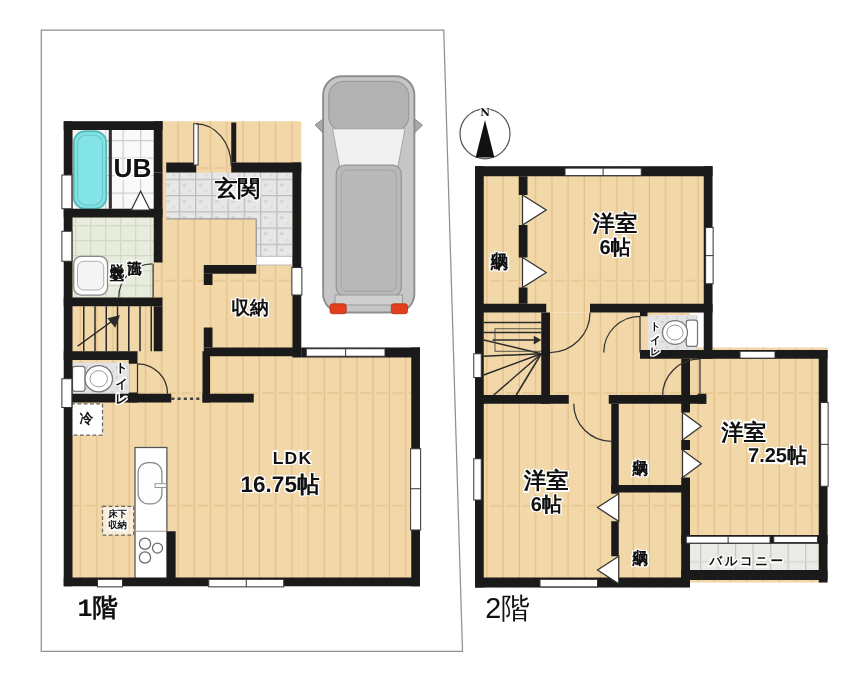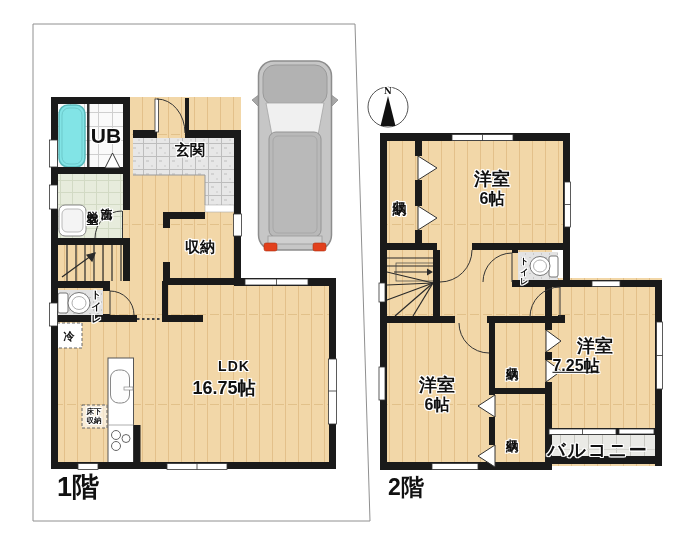--- a/index.html
+++ b/index.html
@@ -270,38 +270,38 @@
           <line x1="656.5" y1="355.5" x2="662.5" y2="355.5"></line>
       <rect x="432" y="463.5" width="46" height="6"></rect>
       <rect x="549" y="429" width="67" height="5.5"></rect>
           <line x1="582.5" y1="429" x2="582.5" y2="434.5"></line>
       <rect x="619" y="429" width="35" height="5"></rect>
     </g>
   </g>
 </svg>
 
 <div class="lbl" style="left:106px;top:136px;font-size:21px;">UB</div>
-<div class="lbl" style="left:190px;top:151px;font-size:15px;font-family:Liberation Serif, serif;">玄関</div>
+<div class="lbl" style="left:190px;top:151px;font-size:18px;">玄関</div>
 <div class="lbl v" style="left:92px;top:203px;font-size:11.5px;">脱衣室</div>
 <div class="lbl v" style="left:106px;top:200px;font-size:11.5px;">洗面</div>
 <div class="lbl" style="left:200px;top:247px;font-size:15px;">収納</div>
 <div class="lbl v" style="left:96px;top:301px;font-size:10px;">トイレ</div>
 <div class="lbl" style="left:69px;top:336px;font-size:11px;">冷</div>
 <div class="lbl" style="left:94px;top:412px;font-size:7.5px;">床下</div>
 <div class="lbl" style="left:94px;top:421px;font-size:7.5px;">収納</div>
 <div class="lbl" style="left:234px;top:366px;font-size:14px;letter-spacing:1px;">LDK</div>
 <div class="lbl" style="left:224px;top:388px;font-size:18px;">16.75帖</div>
-<div class="lbl" style="left:78px;top:488px;font-size:27px;font-weight:bold;">1階</div>
+<div class="lbl" style="left:78px;top:488px;font-size:20px;font-weight:bold;font-family:Liberation Mono, monospace;">1階</div>
 
 <div class="lbl serif" style="left:388px;top:92px;font-size:8.5px;">N</div>
 <div class="lbl v" style="left:400px;top:191px;font-size:14px;">収納</div>
 <div class="lbl" style="left:492px;top:179px;font-size:18px;">洋室</div>
 <div class="lbl" style="left:492px;top:199px;font-size:16px;">6帖</div>
 <div class="lbl v" style="left:524px;top:267px;font-size:8.5px;">トイレ</div>
 <div class="lbl v" style="left:512px;top:358px;font-size:12.5px;">収納</div>
 <div class="lbl v" style="left:512px;top:430px;font-size:12.5px;">収納</div>
 <div class="lbl" style="left:437px;top:385px;font-size:18px;">洋室</div>
 <div class="lbl" style="left:437px;top:405px;font-size:16px;">6帖</div>
 <div class="lbl" style="left:595px;top:346px;font-size:18px;">洋室</div>
-<div class="lbl" style="left:576px;top:366px;font-size:16px;text-decoration:underline;">7.25帖</div>
-<div class="lbl" style="left:598px;top:450px;font-size:18px;letter-spacing:2px;">バルコニー</div>
-<div class="lbl" style="left:406px;top:487px;font-size:23px;font-weight:bold;">2階</div>
+<div class="lbl" style="left:622px;top:366px;font-size:16px;">7.25帖</div>
+<div class="lbl" style="left:598px;top:450px;font-size:10px;letter-spacing:2px;">バルコニー</div>
+<div class="lbl" style="left:406px;top:487px;font-size:23px;font-weight:normal;">2階</div>
 </div>
 
 </body></html>

